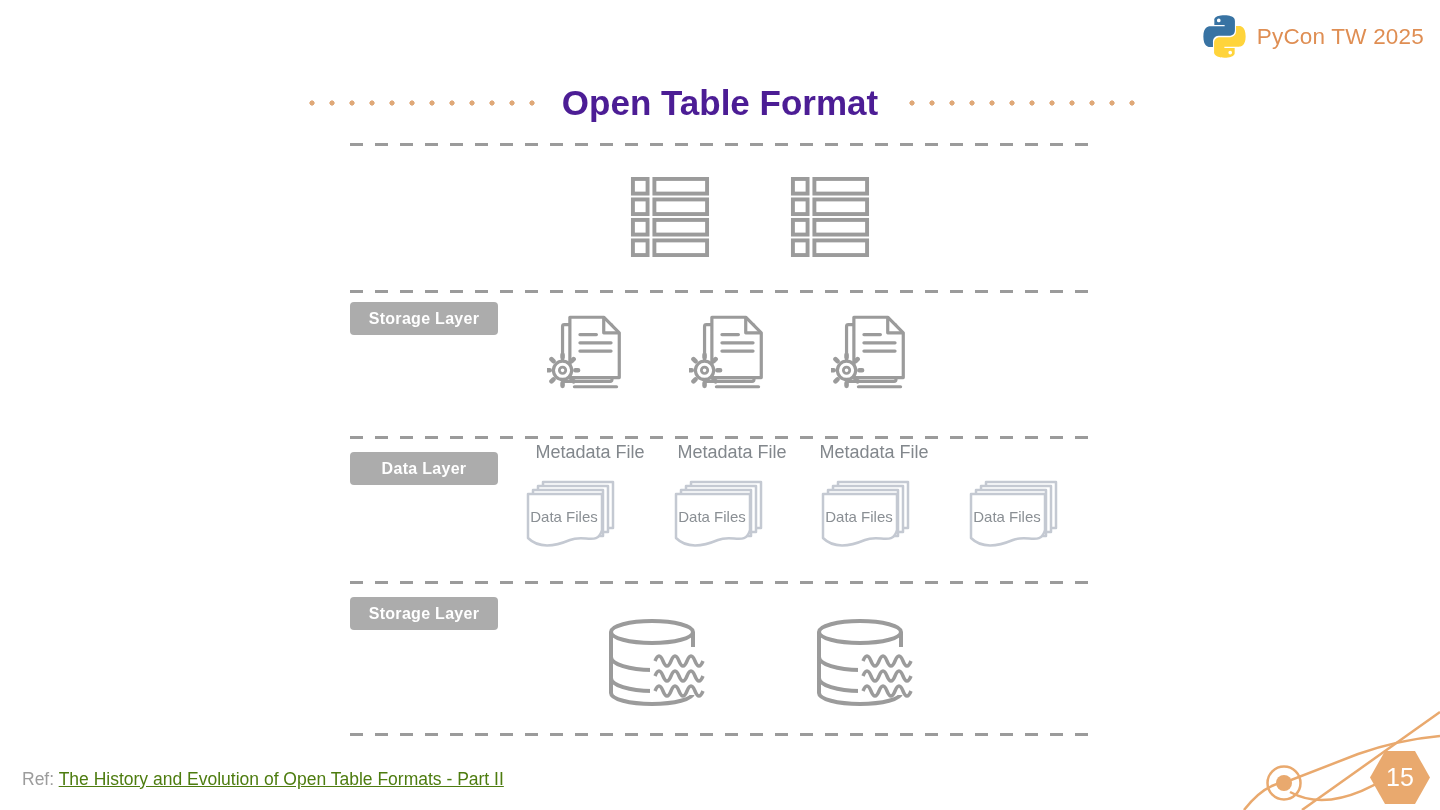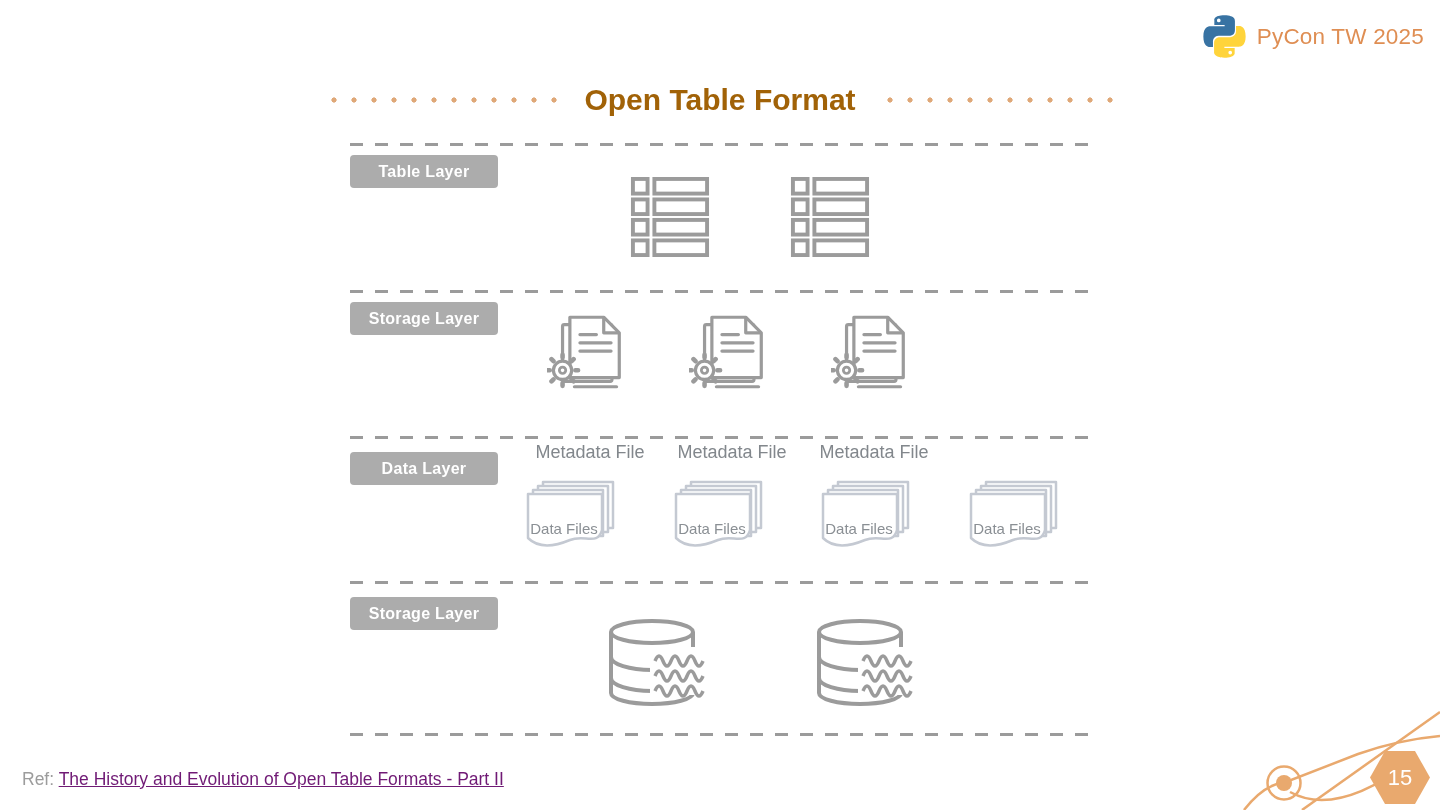--- a/index.html
+++ b/index.html
@@ -11,21 +11,21 @@
     overflow:hidden;
   }
   .slide { position:absolute; inset:0; background:#fff; }
 
   
   .logo { position:absolute; top:13px; right:16px; display:flex; align-items:center; gap:9px; }
   .logo-text { font-size:22.5px; color:#DF8E53; letter-spacing:0.2px; }
 
   
   .title-row { position:absolute; top:83px; left:0; right:0; display:flex; align-items:center; justify-content:center; gap:24px; }
-  .page-title { font-size:30px; font-weight:bold; color:#a16207; letter-spacing:0px; }
+  .page-title { font-size:35px; font-weight:bold; color:#4c1d95; letter-spacing:0px; }
   .dots { width:236px; height:6px;
     background-image:radial-gradient(circle, #DFA878 2.3px, transparent 2.9px);
     background-size:20px 6px; background-repeat:repeat-x; background-position:left center; }
 
   
   .dash { position:absolute; left:350px; width:740px; height:3px;
     background:repeating-linear-gradient(90deg,#9B9B9B 0 13px,transparent 13px 25px); }
   .dash.y1{top:143px}.dash.y2{top:290px}.dash.y3{top:436px}.dash.y4{top:581px}.dash.y5{top:733px}
 
   .layer-label { position:absolute; left:350px; width:148px; height:33px; background:#ACACAC;
@@ -40,33 +40,33 @@
   .tbl-icon { width:80px; height:80px; }
   .t0{left:630px; top:177px;} .t1{left:790px; top:177px;}
   .meta-icon { width:86px; height:82px; }
   .mi0{left:547px; top:311px;} .mi1{left:689px; top:311px;} .mi2{left:831px; top:311px;}
   .meta-label { position:absolute; width:160px; text-align:center; font-size:18px; color:#82878C; top:398px;margin-top:44px; }
   .ml0{left:510px;} .ml1{left:652px;} .ml2{left:794px;}
 
   .stack { position:absolute; width:100px; height:74px; top:480px; }
   .s0{left:522px;} .s1{left:670px;} .s2{left:817px;} .s3{left:965px;}
   .stack svg { width:100px; height:74px; }
-  .stack-label { position:absolute; left:0; width:84px; top:40px; text-align:center; font-size:15px; color:#8A8F94; }
+  .stack-label { position:absolute; left:0; width:84px; top:28px; text-align:center; font-size:15px; color:#8A8F94; }
 
   .db-icon { width:104px; height:92px; }
   .db0{left:606px; top:617px;} .db1{left:814px; top:617px;}
 
   
   .ref { position:absolute; left:22px; top:769px; font-size:17.5px; color:#9C9C9C; }
-  .ref a { color:#701a75; text-decoration:underline;margin-top:35px; }
+  .ref a { color:#4d7c0f; text-decoration:underline;margin-top:35px; }
 
   .decor { position:absolute; right:0; bottom:0; width:300px; height:120px; }
   .page-badge { position:absolute; right:10px; bottom:6px; width:60px; height:53px;
     background:#E9A96E; clip-path:polygon(25% 0,75% 0,100% 50%,75% 100%,25% 100%,0% 50%);
-    display:flex; align-items:center; justify-content:center; color:#fff; font-size:22px; }
+    display:flex; align-items:center; justify-content:center; color:#fff; font-size:25px; }
 </style>
 </head>
 <body>
 
 <div class="slide">
 
   <svg width="0" height="0" style="position:absolute" aria-hidden="true">
     <defs>
       <g id="tbl">
         <rect class="st" x="3" y="2" width="15" height="15"></rect>
@@ -121,21 +121,20 @@
     <h1 class="page-title">Open Table Format</h1>
     <span class="dots"></span>
   </div>
 
   <div class="dash y1"></div>
   <div class="dash y2"></div>
   <div class="dash y3"></div>
   <div class="dash y4"></div>
   <div class="dash y5"></div>
 
-  <div class="layer-label l1">Table Layer</div>
   <div class="layer-label l2">Storage Layer</div>
   <div class="layer-label l4">Storage Layer</div>
   <div class="layer-label l3">Data Layer</div>
 
   <svg class="icon-abs tbl-icon t0" viewBox="0 0 82 82">
       <use href="#tbl"></use>
     </svg>
   <svg class="icon-abs tbl-icon t1" viewBox="0 0 82 82">
       <use href="#tbl"></use>
     </svg>

